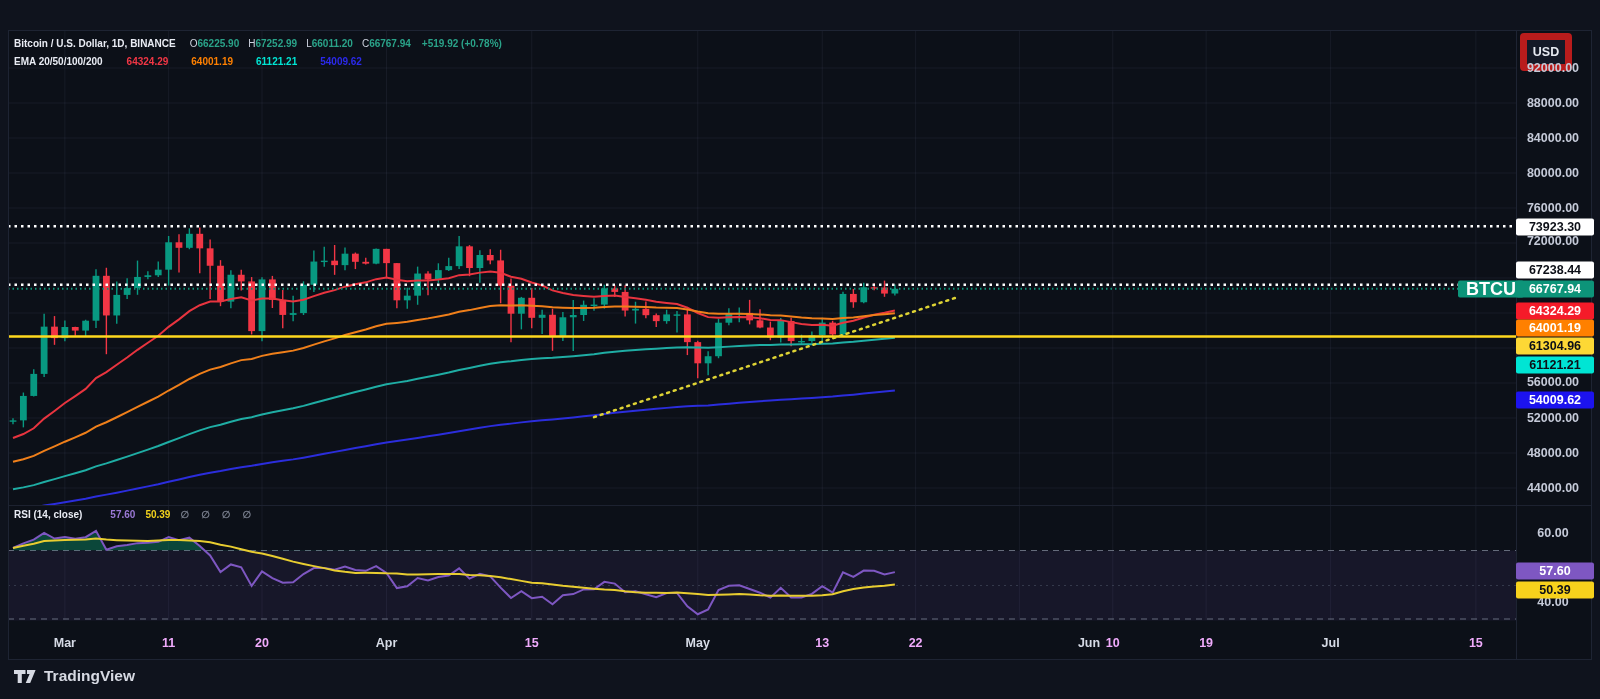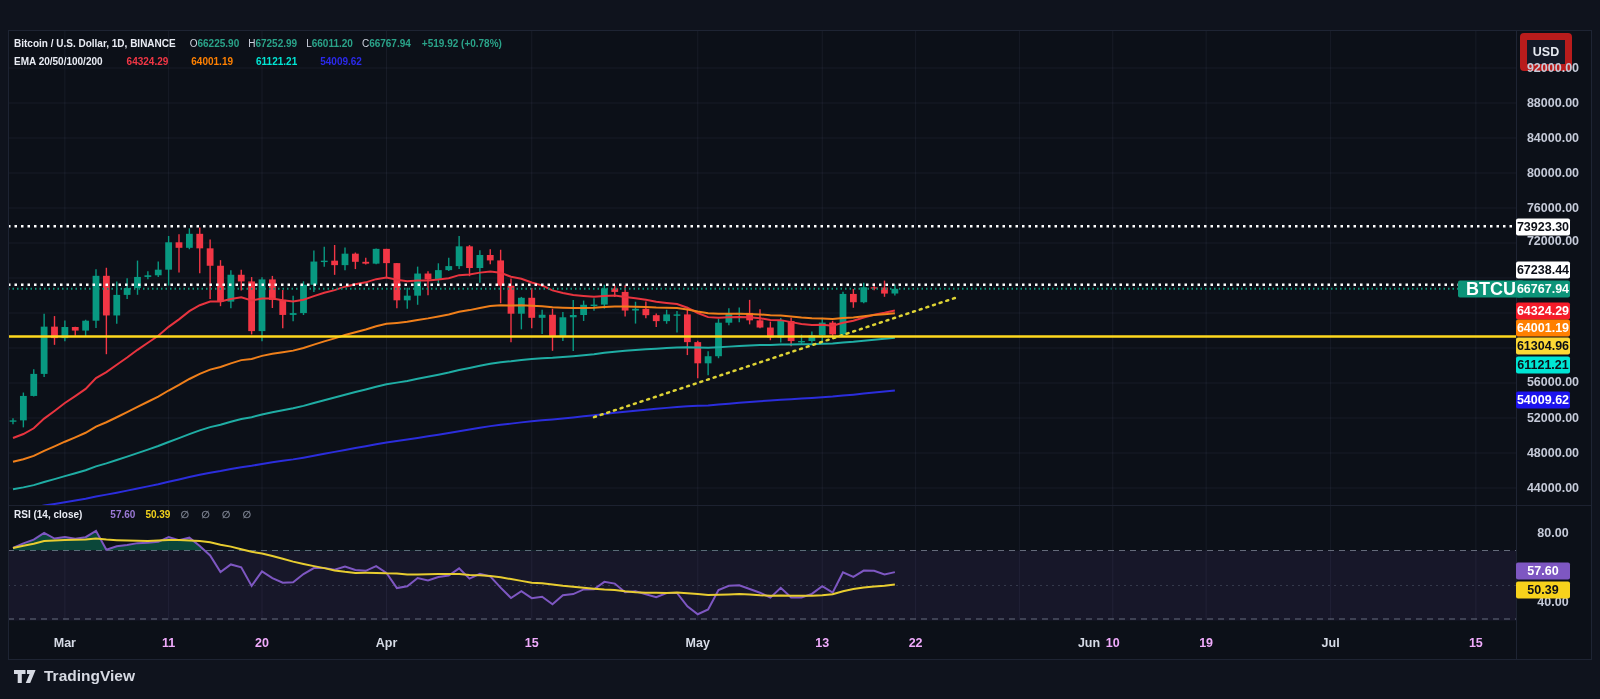--- a/index.html
+++ b/index.html
@@ -17,21 +17,21 @@
   .legend .pair{margin-right:9px;}
   .legend .L{color:#cfd4e0;}
   .legend .V{color:#2aa389;font-weight:600;}
   .legend .chg{color:#2aa389;font-weight:600;margin-left:2px;}
   .legend .emaval{font-weight:700;margin-right:11px;}
   .legend .rsival{font-weight:700;margin-right:10px;}
   .legend .slash{color:#787e8c;margin-right:12px;font-weight:600;}
   
   .axlabel{position:absolute;left:1517px;width:72px;text-align:center;transform:translateY(-50%);
            font-size:12.5px;font-weight:600;color:#c5cad8;}
-  .badge{position:absolute;left:1516px;width:54px;text-align:center;transform:translateY(-50%);
+  .badge{position:absolute;left:1516px;width:78px;text-align:center;transform:translateY(-50%);
          font-size:12.5px;font-weight:700;padding:2px 0;border-radius:2px;line-height:13px;}
   .plotbadge{position:absolute;text-align:center;transform:translateY(-50%);font-size:18px;
              font-weight:700;padding:2px 8px;border-radius:2px;line-height:13px;}
   .tlabel{position:absolute;transform:translateX(-50%);top:636px;font-size:12.5px;font-weight:600;}
   .tmonth{color:#d6dbe6;}  .tday{color:#f0abfc;}
   
   .usdbtn{position:absolute;left:1520px;top:33px;width:38px;height:24px;border:7px solid #b91c1c;
           border-radius:4px;background:#141927;color:#e6e9f1;font-size:12.5px;font-weight:700;
           display:flex;align-items:center;justify-content:center;cursor:pointer;}
   
@@ -319,21 +319,21 @@
       <div class="axlabel" style="top: 68px;">92000.00</div>
       <div class="axlabel" style="top: 103px;">88000.00</div>
       <div class="axlabel" style="top: 138px;">84000.00</div>
       <div class="axlabel" style="top: 173px;">80000.00</div>
       <div class="axlabel" style="top: 208px;">76000.00</div>
       <div class="axlabel" style="top: 241px;">72000.00</div>
       <div class="axlabel" style="top: 382px;">56000.00</div>
       <div class="axlabel" style="top: 418px;">52000.00</div>
       <div class="axlabel" style="top: 453px;">48000.00</div>
       <div class="axlabel" style="top: 488px;">44000.00</div>
-      <div class="axlabel" style="top: 533px;">80.00</div>
+      <div class="axlabel" style="top: 533px;">60.00</div>
       <div class="axlabel" style="top: 602px;">40.00</div>
       <div class="badge" style="top: 227px; background: rgb(255, 255, 255); color: rgb(12, 15, 23);">73923.30</div>
       <div class="badge" style="top: 270px; background: rgb(255, 255, 255); color: rgb(12, 15, 23);">67238.44</div>
       <div class="badge" style="top: 289px; background: rgb(13, 148, 121); color: rgb(255, 255, 255);">66767.94</div>
       <div class="badge" style="top: 311px; background: rgb(245, 27, 41); color: rgb(255, 255, 255);">64324.29</div>
       <div class="badge" style="top: 328px; background: rgb(255, 128, 0); color: rgb(255, 255, 255);">64001.19</div>
       <div class="badge" style="top: 346px; background: rgb(253, 216, 53); color: rgb(12, 15, 23);">61304.96</div>
       <div class="badge" style="top: 365px; background: rgb(0, 229, 212); color: rgb(12, 15, 23);">61121.21</div>
       <div class="badge" style="top: 400px; background: rgb(28, 19, 238); color: rgb(255, 255, 255);">54009.62</div>
       <div class="badge" style="top: 571px; background: rgb(126, 87, 194); color: rgb(255, 255, 255);">57.60</div>

